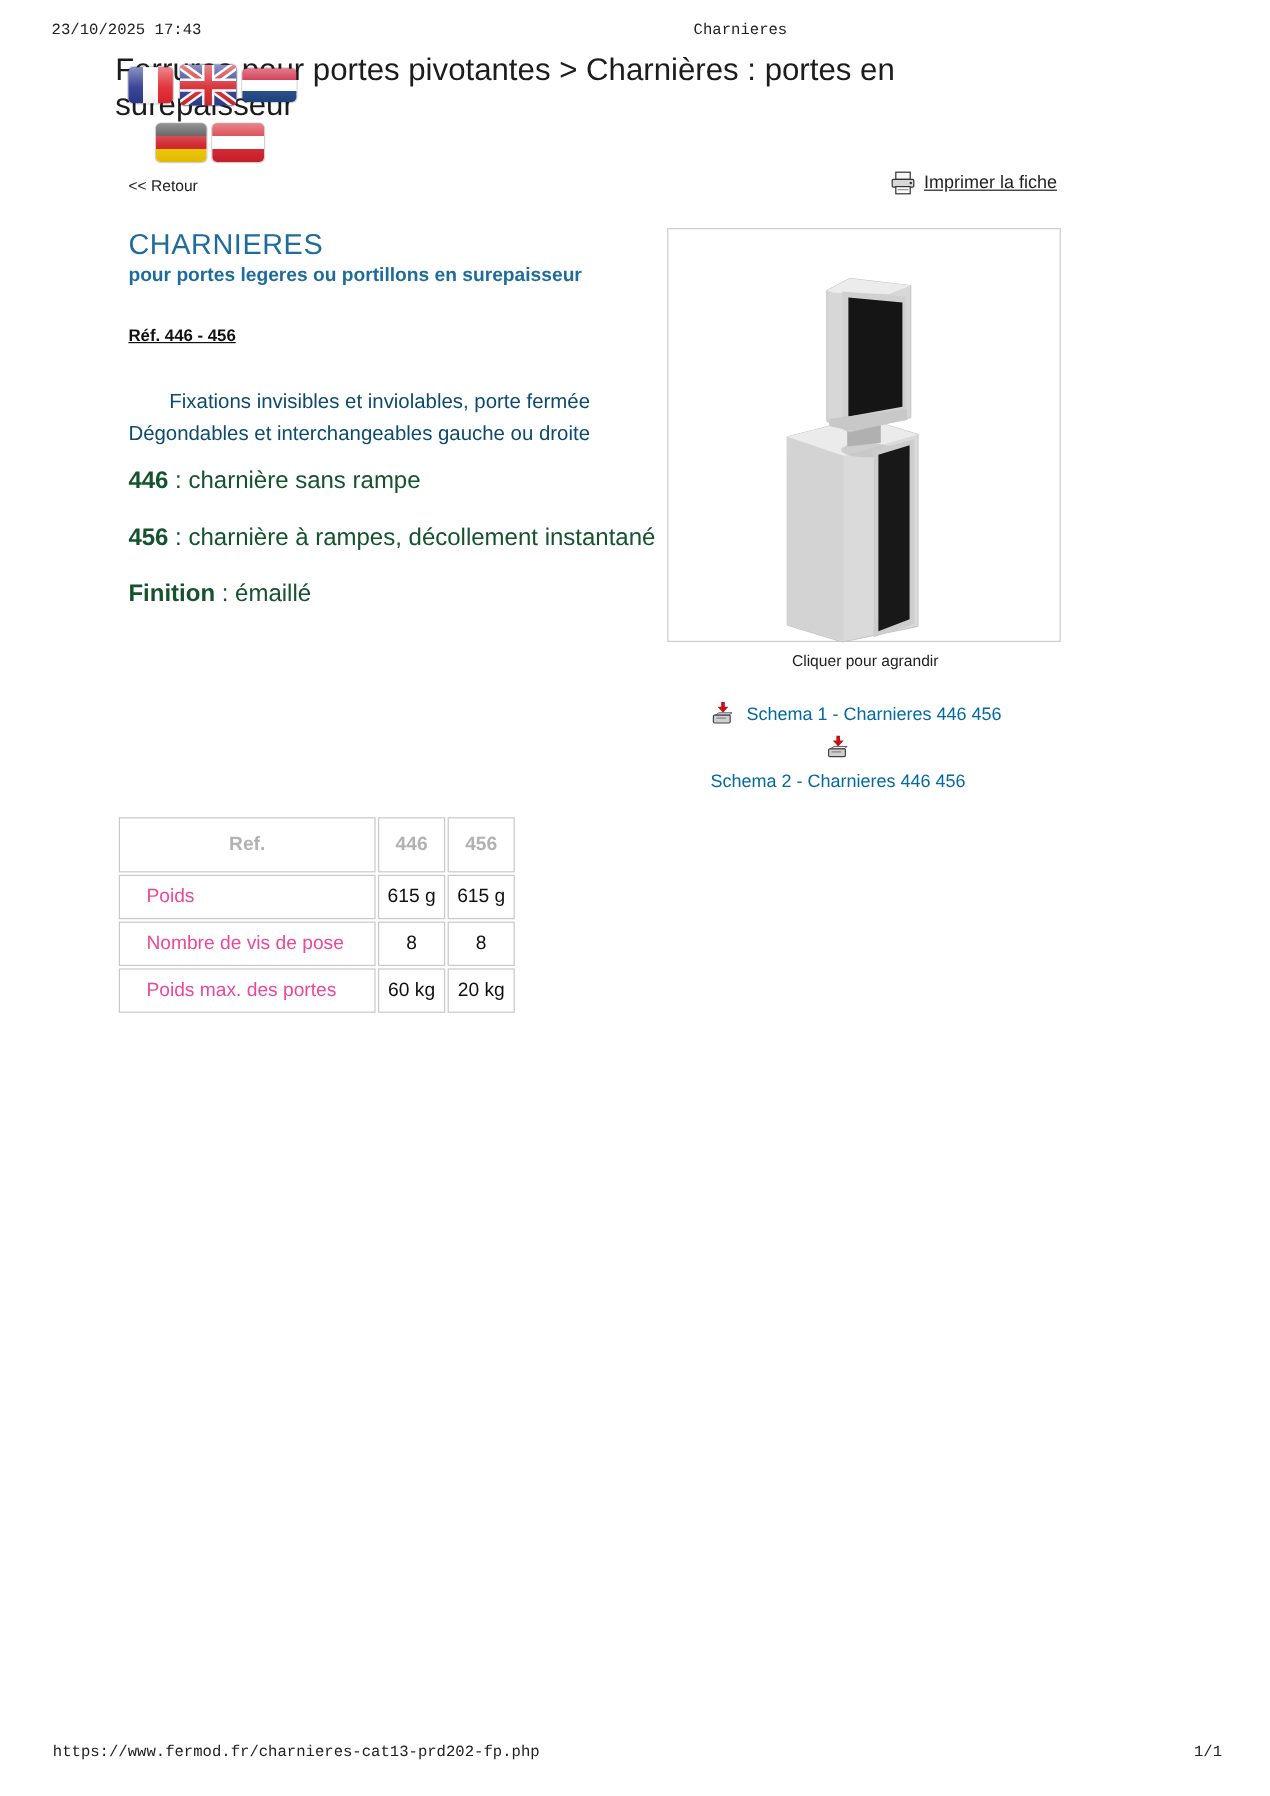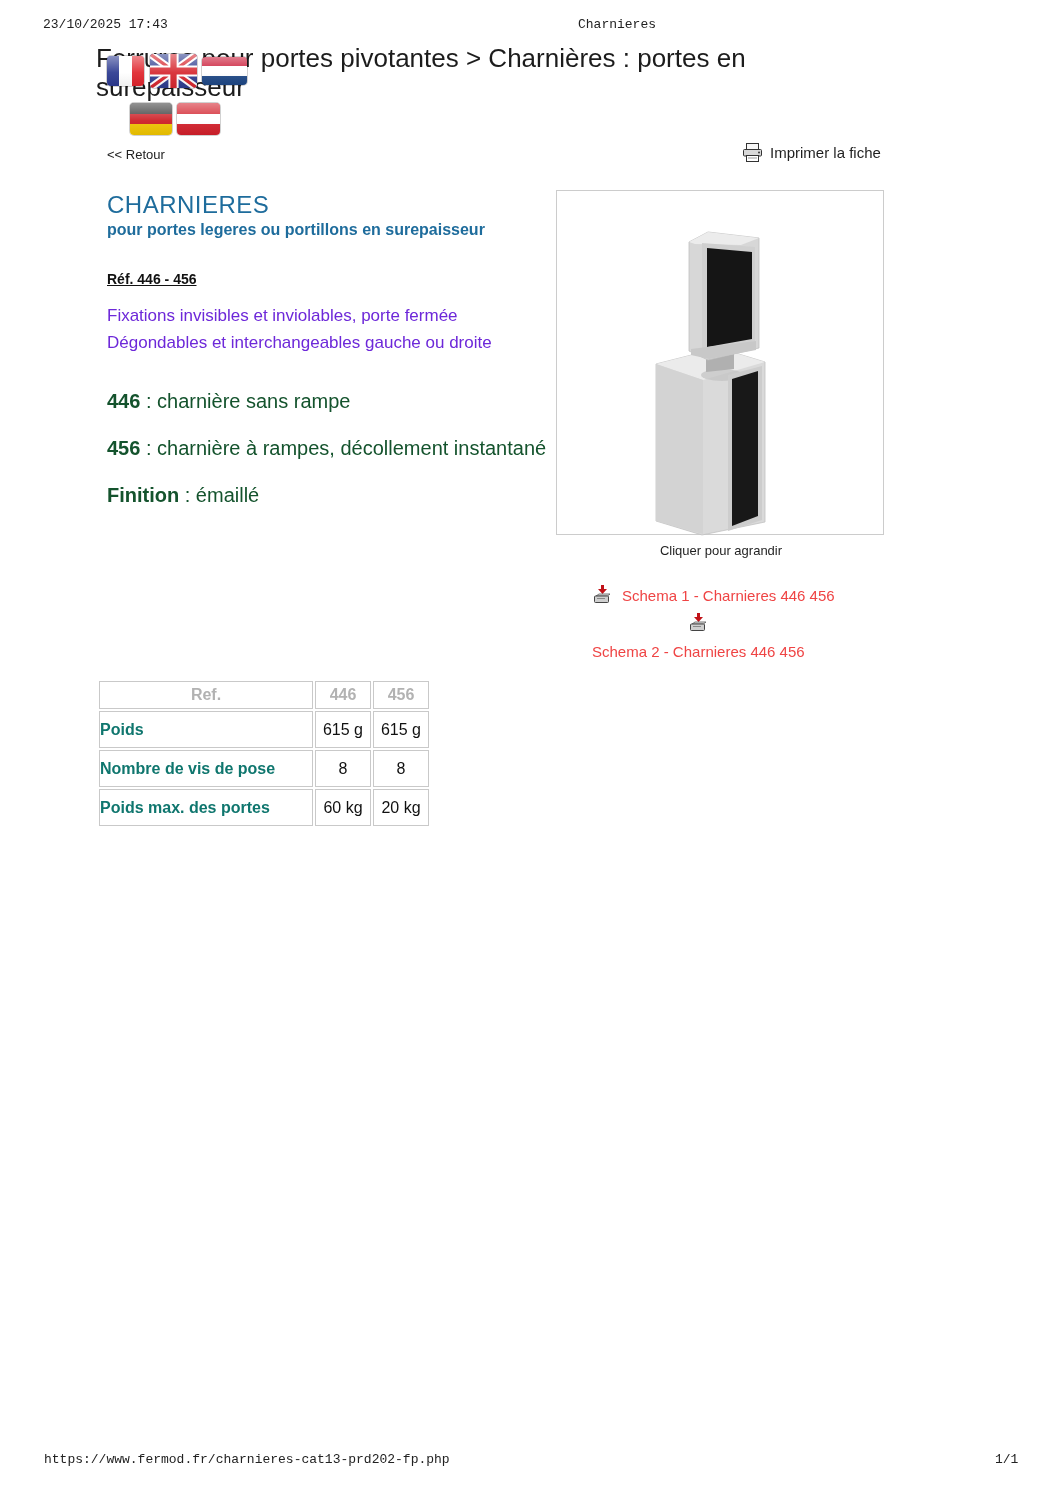--- a/index.html
+++ b/index.html
@@ -37,50 +37,50 @@
   .flag-nl { left:202px; top:57px; width:45px; height:28px;
     background:linear-gradient(to bottom, #c8102e 0 33.4%, #ffffff 33.4% 66.7%, #1e4785 66.7% 100%); }
   .flag-de { left:130px; top:103px; width:42px; height:32px;
     background:linear-gradient(to bottom, #3b3b3b 0 33.4%, #cc1b22 33.4% 66.7%, #efc500 66.7% 100%); }
   .flag-at { left:177px; top:103px; width:43px; height:32px;
     background:linear-gradient(to bottom, #d21f2a 0 33.4%, #ffffff 33.4% 66.7%, #d21f2a 66.7% 100%); }
 
   
   #back-link { left:107px; top:147px; font-size:13px; color:#222; text-decoration:none; cursor:pointer; }
   #print-row { left:741px; top:142px; display:flex; align-items:center; gap:6px; cursor:pointer; }
-  #print-row .lbl { font-size:15px; color:#1f1f1f; }
+  #print-row .lbl { font-size:15px; color:#1f1f1f; text-decoration:underline; }
 
   
   #product-heading { left:107px; top:191px; font-size:24px; letter-spacing:0.5px; font-weight:400; }
   #product-subtitle { left:107px; top:221px; font-size:16px; font-weight:700; }
   #product-ref { left:107px; top:271px; font-size:14px; font-weight:700; color:#111;text-decoration:underline; }
-  #product-desc { left:107px; top:302px; font-size:17px; line-height:27px; color:#6d28d9; }
+  #product-desc { left:107px; top:321px; font-size:17px; line-height:27px; color:#0c4a6e;text-align:right; }
   .feature-line { position:absolute; left:107px; font-size:20px; color:#14532d; }
   .feature-line b { font-weight:700; }
 
   
   #image-box {
     left:556px; top:190px; width:328px; height:345px;
     border:1px solid #cccccc; background:#ffffff; cursor:pointer;
   }
   #image-caption { left:556px; top:543px; width:330px; text-align:center; font-size:13px; color:#1f1f1f; }
 
   
   .schema-row { position:absolute; left:592px; display:flex; align-items:center; gap:9px; cursor:pointer; }
-  .schema-row .lbl { font-size:15px; color:#ef4444; white-space:nowrap; }
+  .schema-row .lbl { font-size:15px; color:#0369a1; white-space:nowrap; }
 
   
   #spec-table-wrap { left:97px; top:679px; }
   table.spec { border-collapse:separate; border-spacing:2px; }
   table.spec th, table.spec td { border:1px solid #c9c9c9; background:#ffffff; }
-  table.spec th { height:28px; font-size:16px; font-weight:700; color:#b2b2b2; text-align:center; }
+  table.spec th { height:46px; font-size:16px; font-weight:700; color:#b2b2b2; text-align:center; }
   table.spec td { height:37px; }
   .col-label { width:214px; }
   .col-val { width:56px; }
-  td.lbl { font-size:16px; font-weight:700; color:#0f766e; padding-left:0; text-align:left; }
+  td.lbl { font-size:16px; font-weight:400; color:#ec4899; padding-left:22px; text-align:left; }
   td.val { font-size:16px; color:#111; text-align:center; }
 
   #footer-url { left:44px; top:1452px; }
   #footer-page { left:995px; top:1452px; }
 
   .icon { display:inline-block; line-height:0; }
 </style>
 </head>
 <body>
 

